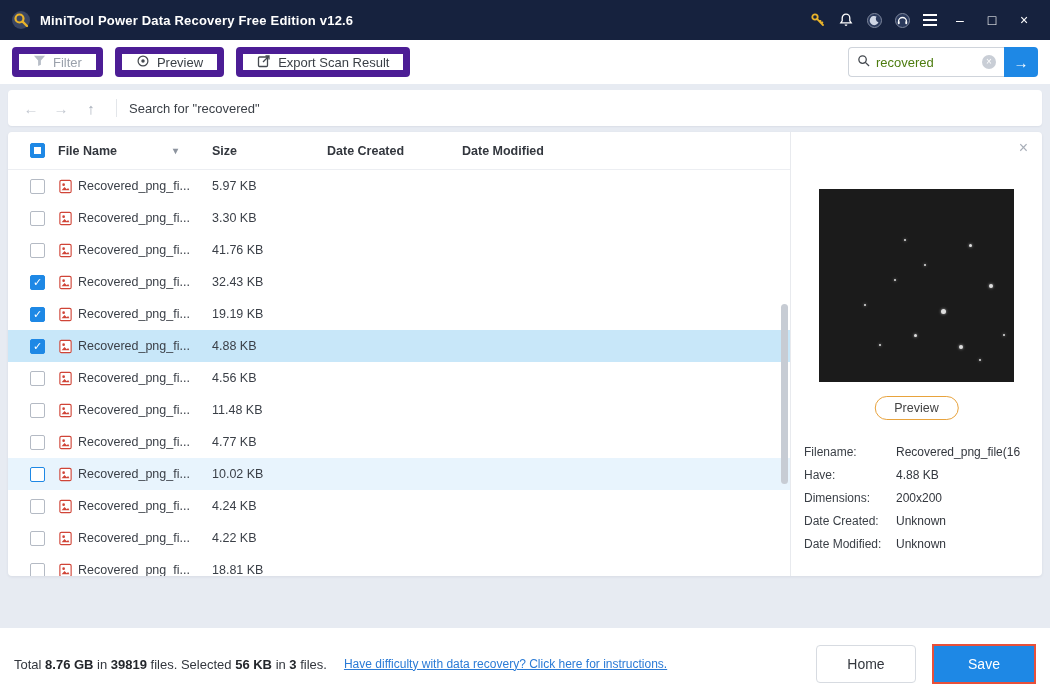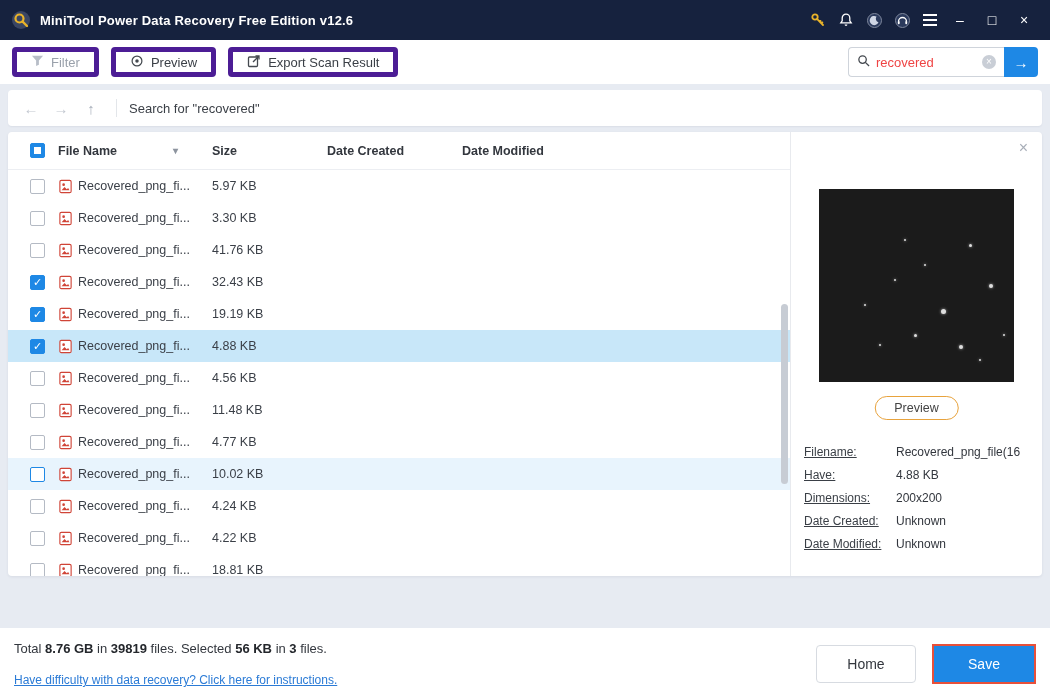--- a/index.html
+++ b/index.html
@@ -33,32 +33,32 @@
     color:#fff; font-size:14px; cursor:pointer; }
   .hamburger{ display:inline-flex; flex-direction:column; gap:3px; }
   .hamburger i{ display:block; width:14px; height:2px; background:#fff; }
 
   
   .toolbar{
     height:44px; background:#fff; display:flex; align-items:center;
     padding:0 12px; gap:12px;
   }
   .tool-btn{
-    height:30px; background:#fff; border:5px solid #4c1d95; border-radius:4px;
+    height:30px; background:#fff; border:7px solid #4c1d95; border-radius:4px;
     display:inline-flex; align-items:center; gap:7px; padding:0 14px;
     font-size:13px; color:#3a3f46; cursor:pointer; font-family:inherit;
   }
   .tool-btn.disabled{ color:#9aa1ab; }
   .search-wrap{ margin-left:auto; display:flex; height:30px; }
   .search-box{
     display:flex; align-items:center; gap:6px; border:1px solid #cfd4db;
     border-right:none; border-radius:4px 0 0 4px; background:#fff; padding:0 8px;
   }
   .search-box input{
-    border:none; outline:none; width:100px; font-size:13px; color:#ef4444;
+    border:none; outline:none; width:100px; font-size:13px; color:#4d7c0f;
     font-family:inherit; background:transparent;
   }
   .clear-btn{
     width:14px; height:14px; border-radius:50%; background:#c9ced6; color:#fff;
     font-size:10px; line-height:14px; text-align:center; cursor:pointer;
   }
   .go-btn{
     width:34px; border:none; background:var(--accent-blue,#1e88e5); color:#fff;
     border-radius:0 4px 4px 0; font-size:15px; cursor:pointer;
   }
@@ -127,29 +127,29 @@
   .speck{ position:absolute; background:#fff; border-radius:50%; opacity:.85;
     box-shadow:0 0 3px rgba(255,255,255,.75); }
   .preview-pill{
     position:absolute; top:264px; left:50%; transform:translateX(-50%);
     height:24px; padding:0 19px; border-radius:13px; background:#fff;
     border:1px solid var(--preview-btn-border,#e8a33d); font-size:12.5px;
     color:#444; cursor:pointer; font-family:inherit;
   }
   .info-list{ position:absolute; top:308px; left:13px; right:4px; }
   .info-row{ display:flex; height:23px; align-items:center; font-size:12px; }
-  .info-label{ width:92px; flex:none; color:#3a3f46;text-decoration:underline; }
+  .info-label{ width:92px; flex:none; color:#3a3f46; }
   .info-value{ color:#33373e; white-space:nowrap; overflow:hidden; }
 
   
   .footer{
     position:absolute; left:0; bottom:0; width:100%; height:72px; background:#fff;
     display:flex; align-items:center; justify-content:space-between; padding:0 14px;
   }
-  .footer-left{ display:flex; flex-direction:column; gap:17px; }
+  .footer-left{ display:flex; flex-direction:row; gap:17px; }
   .summary{ font-size:13px; color:#33373e; }
   .summary .b{ font-weight:bold; color:#24272c; }
   .help-link{ font-size:12px; color:var(--link-blue,#2b7bd6); text-decoration:underline; cursor:pointer; }
   .footer-right{ display:flex; align-items:center; gap:16px; }
   .home-btn{
     width:100px; height:38px; background:#fff; border:1px solid #d7dbe1; border-radius:4px;
     font-size:14px; color:#33373e; cursor:pointer; font-family:inherit;
   }
   .save-btn{
     width:104px; height:40px; background:var(--accent-blue,#1e88e5);

